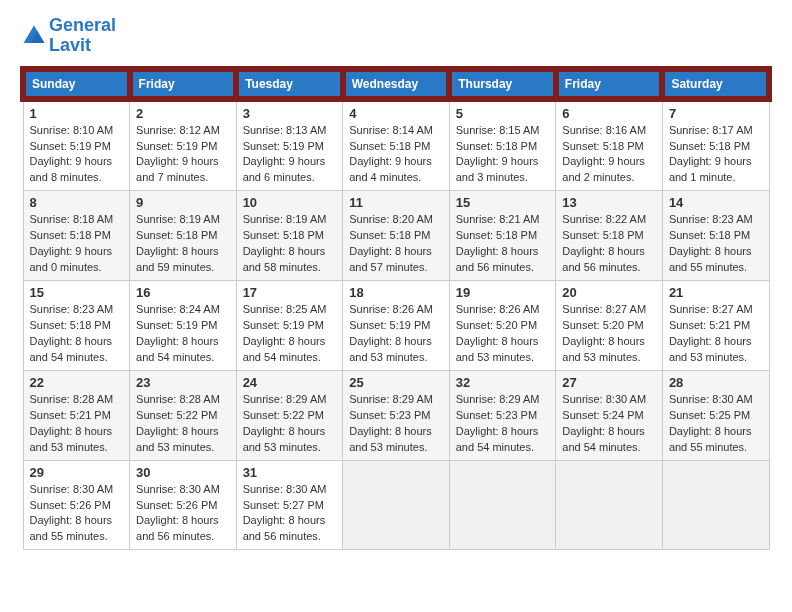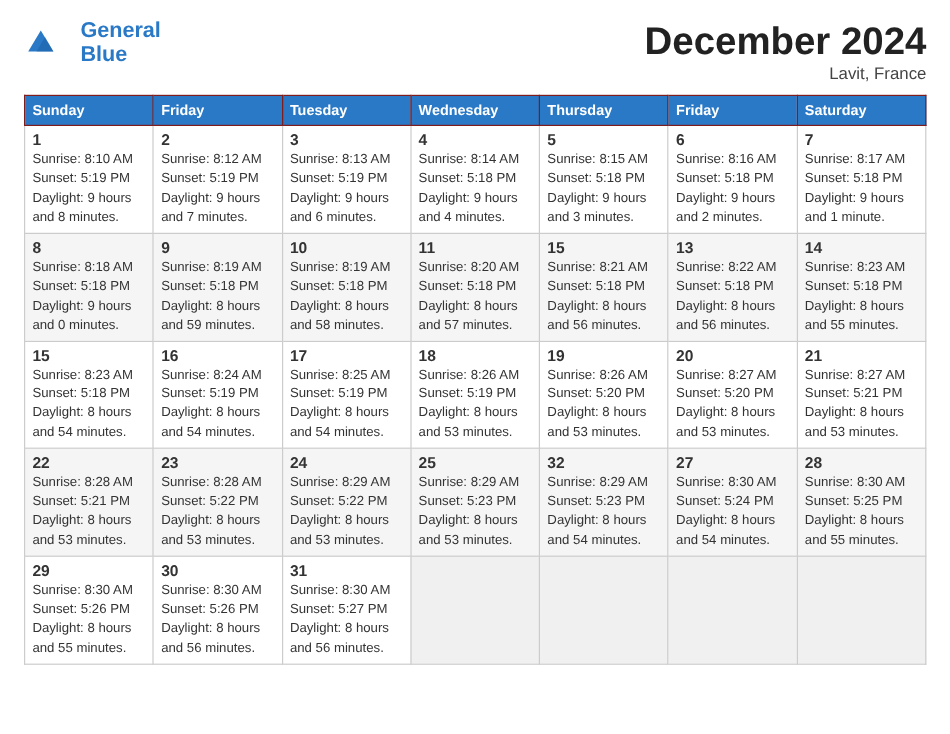--- a/index.html
+++ b/index.html
@@ -16,21 +16,21 @@
     }
     .header {
       display: flex;
       justify-content: space-between;
       align-items: flex-start;
       margin-bottom: 10px;
     }
     .logo {
       display: flex;
       align-items: center;
-      gap: 19px;
+      gap: 1px;
     }
     .logo-text {
       font-size: 18px;
       font-weight: bold;
       color: #333;
       line-height: 1.1;
     }
     .logo-text span { color: #2979c7; }
     .logo-icon {
       width: 28px;
@@ -53,21 +53,21 @@
       border-collapse: collapse;
       font-size: 10.5px;
     }
     thead tr th {
       background-color: #2979c7;
       color: #fff;
       font-weight: bold;
       font-size: 12px;
       padding: 5px 6px;
       text-align: left;
-      border: 1px solid #7f1d1d;
+      border: 6px solid #7f1d1d;
     }
     tbody tr td {
       border: 1px solid #ccc;
       vertical-align: top;
       padding: 4px 6px;
       width: calc(100% / 7);
       height: 74px;
       color: #333;
       background: #fff;
     }
@@ -94,26 +94,22 @@
 
 <div class="page">
   <div class="header">
     <div class="logo">
       <svg class="logo-icon" viewBox="0 0 32 32">
         <polygon points="16,4 28,24 4,24" fill="#2979c7"></polygon>
         <polygon points="20,10 28,24 12,24" fill="#1a5fa3" opacity="0.5"></polygon>
       </svg>
       <div class="logo-text">
         <span>General</span><br>
-        <span>Blue</span>
+        <span>Lavit</span>
       </div>
-    </div>
-    <div class="title-block">
-      <div class="month-title">December 2024</div>
-      <div class="location">Lavit, France</div>
     </div>
   </div>
 
   <table>
     <thead>
       <tr>
         <th>Sunday</th>
         <th>Friday</th>
         <th>Tuesday</th>
         <th>Wednesday</th>

